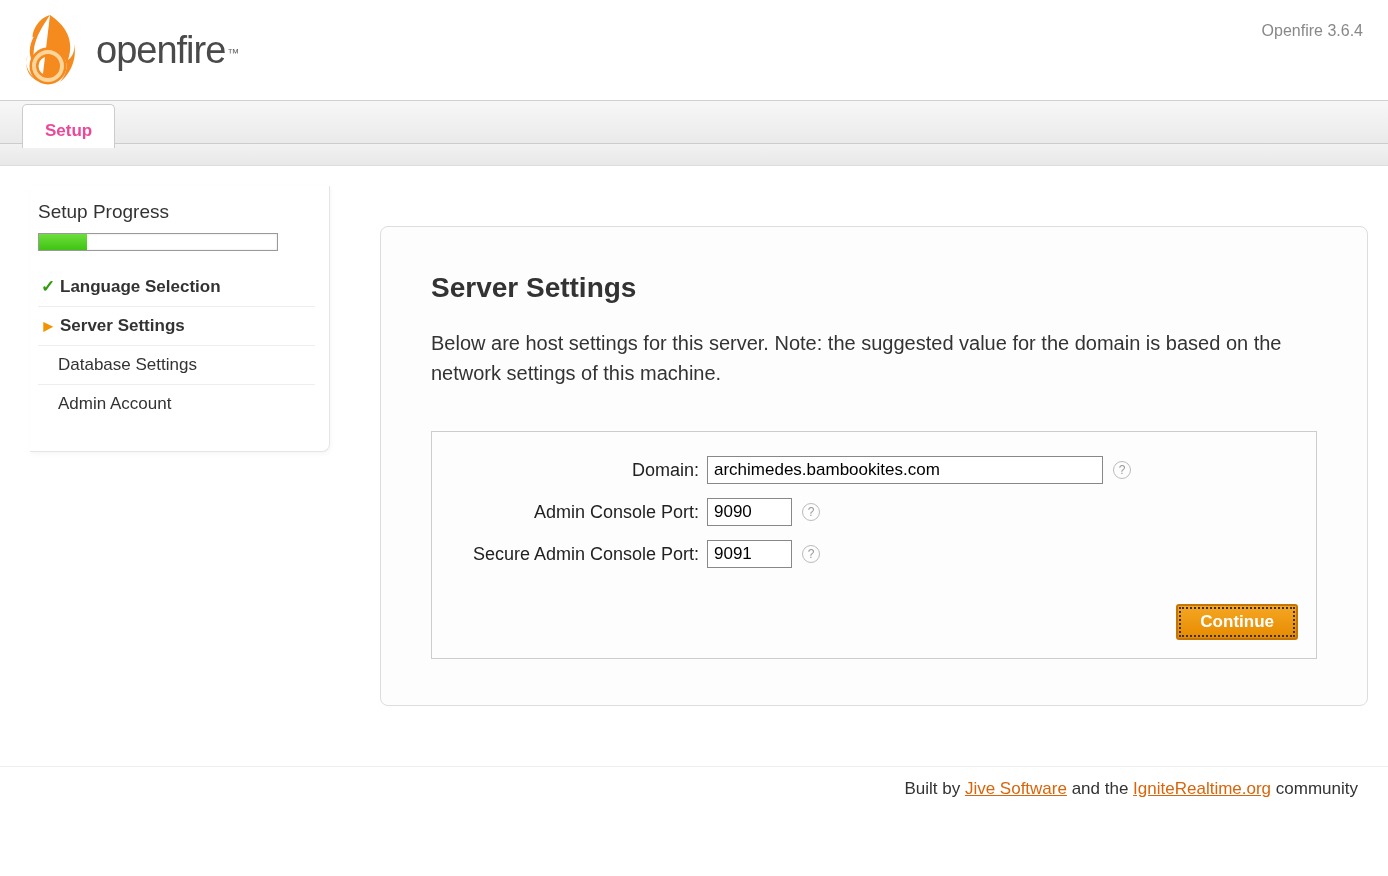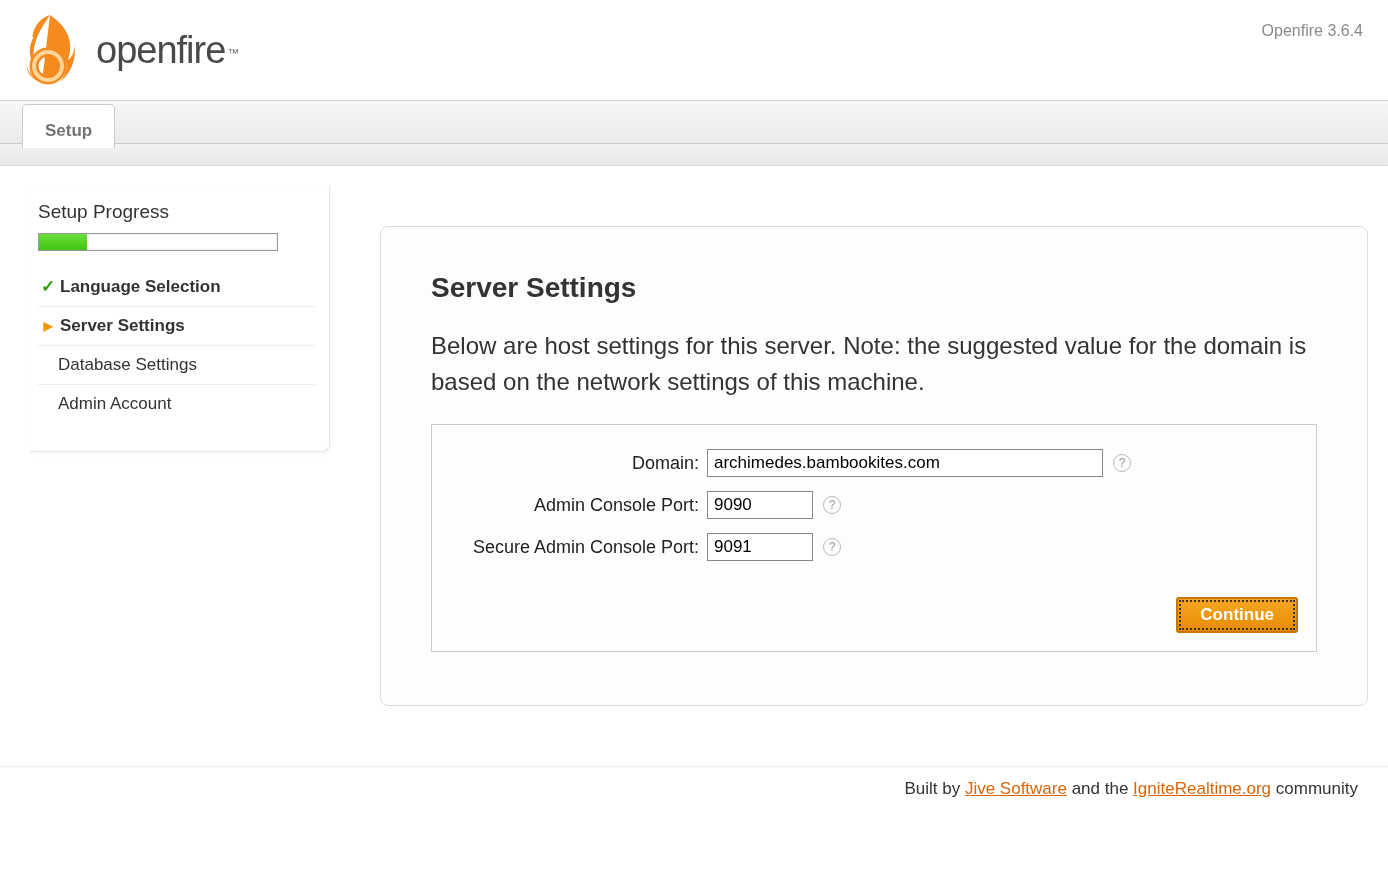--- a/index.html
+++ b/index.html
@@ -50,21 +50,21 @@
 }
 .tab {
   background: #fff;
   border: 1px solid #ccc;
   border-bottom: none;
   border-top-left-radius: 5px;
   border-top-right-radius: 5px;
   padding: 10px 22px 1px 22px;
   font-weight: bold;
   font-size: 17px;
-  color: #737373;
+  color: #ec4899;
   margin-top: 2px;
   height: 44px;
   position: relative;
   top: 1px;
   display:flex;
   align-items:center;
 }
 .subbar {
   height: 22px;
   background: linear-gradient(#f2f2f2,#e8e8e8);
@@ -132,24 +132,24 @@
   min-height: 480px;
   position: relative;
 }
 .panel h1 {
   font-size: 28px;
   color: #333;
   font-weight: bold;
   margin-bottom: 24px;
 }
 .panel p.intro {
-  font-size: 24px;
+  font-size: 20px;
   color: #333;
   line-height: 1.5;
-  margin-bottom: 24px;
+  margin-bottom: 43px;
 }
 .form-box {
   border: 1px solid #ccc;
   padding: 24px 20px 76px 20px;
   position: relative;
 }
 .form-row {
   display: flex;
   align-items: center;
   margin-bottom: 14px;
@@ -161,21 +161,21 @@
   font-size: 18px;
   color: #222;
 }
 .form-row input[type=text] {
   border: 1px solid #888;
   font-size: 17px;
   padding: 3px 6px;
   font-family: inherit;
 }
 .input-domain { width: 396px; }
-.input-port { width: 106px; }
+.input-port { width: 85px; }
 .help-icon {
   width: 18px; height: 18px;
   border: 1px solid #bbb;
   border-radius: 50%;
   color: #999;
   font-size: 12px;
   display: inline-flex;
   align-items: center;
   justify-content: center;
   margin-left: 10px;

